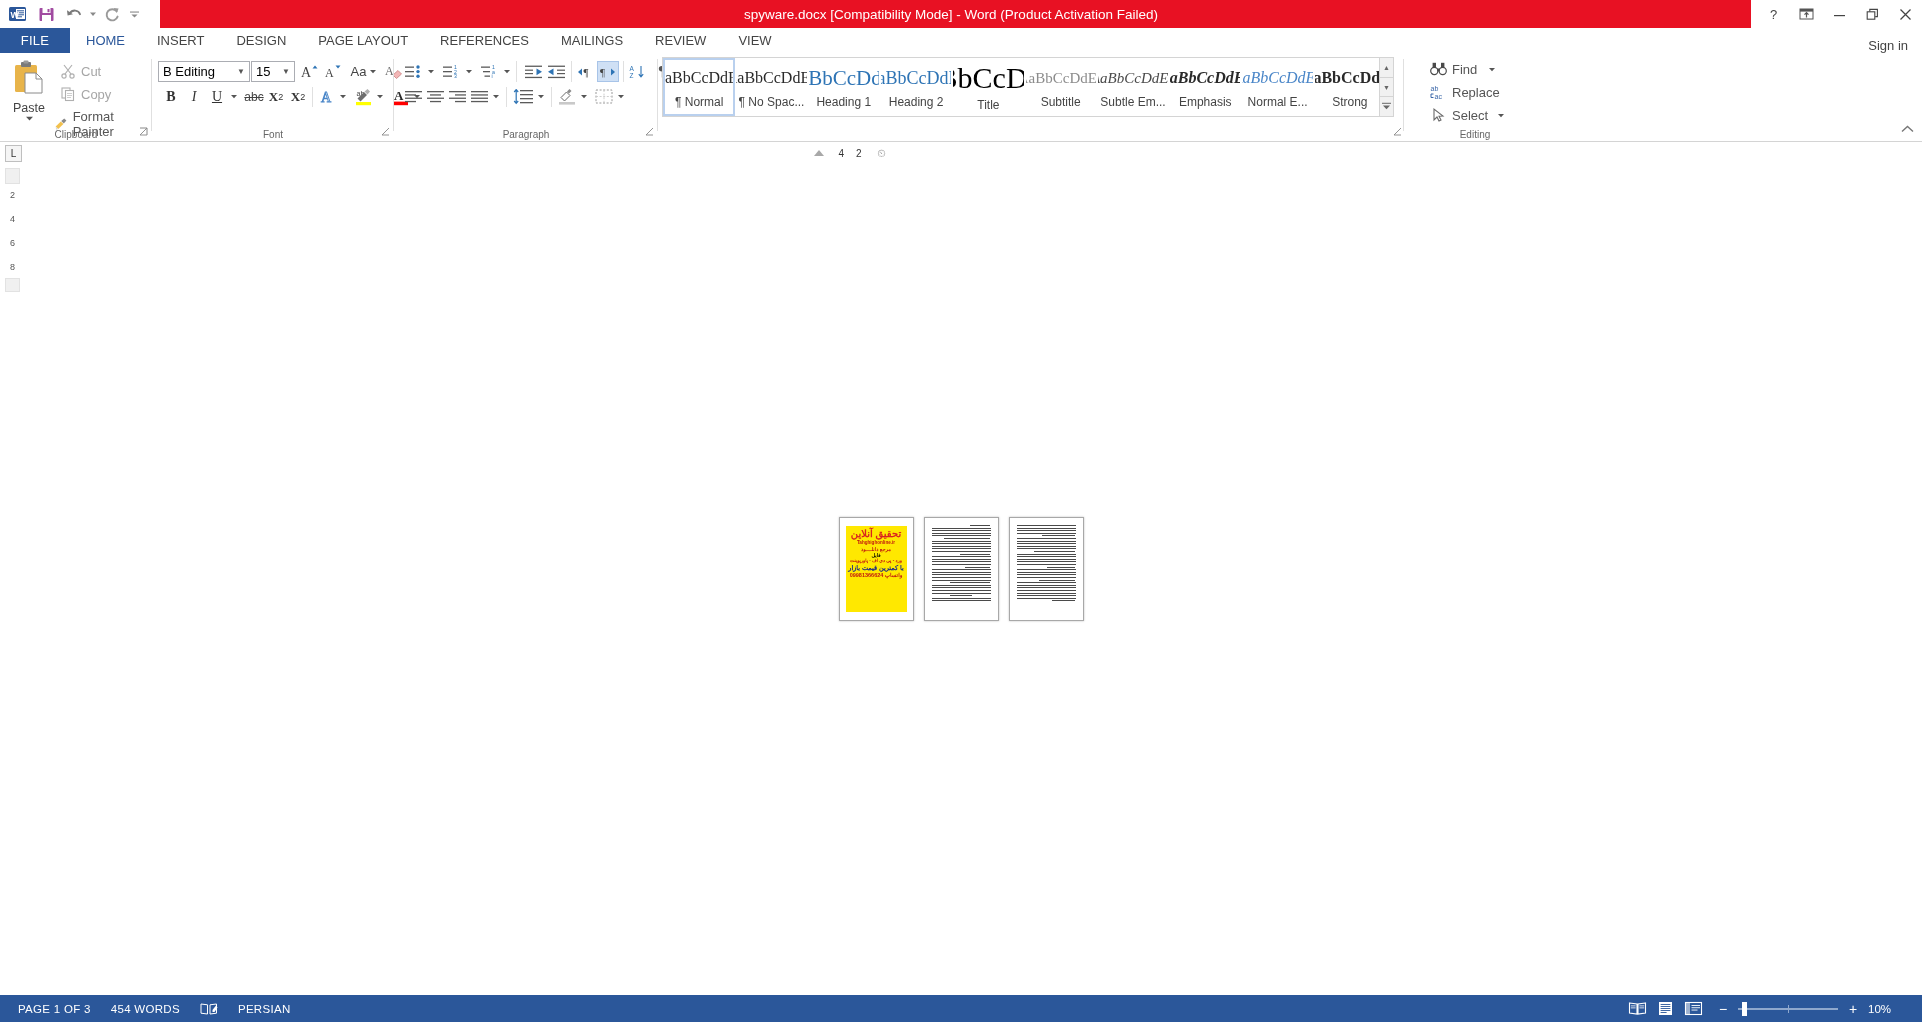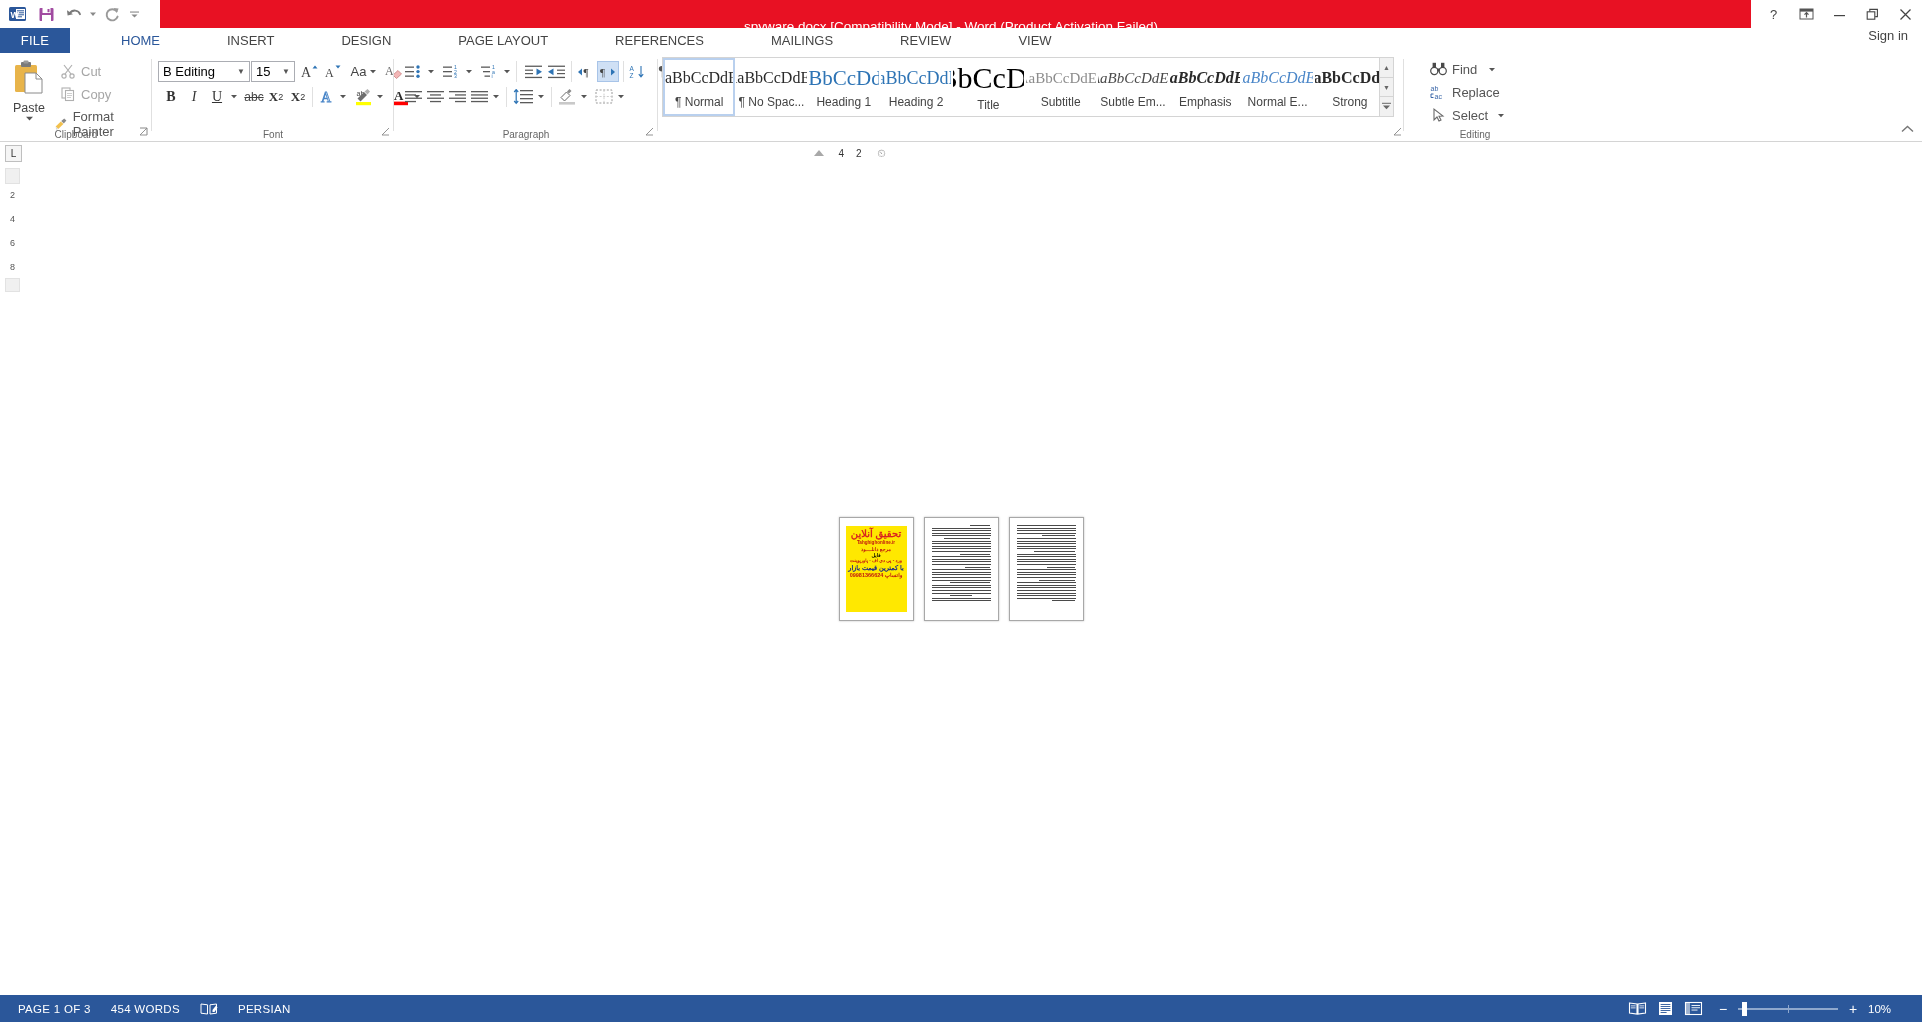--- a/index.html
+++ b/index.html
@@ -24,38 +24,38 @@
   .qat-btn {
     width: 28px; height: 26px; display: flex; align-items: center; justify-content: center;
     cursor: default;
   }
   .qat-btn svg { display: block; }
   #title-red {
     position: absolute; top: 0; left: 160px; right: 0; height: 28px;
     background: #e81123;
   }
   #title-text {
-    position: absolute; top: 12px; left: 160px; right: 180px; height: 28px;
+    position: absolute; top: 0; left: 160px; right: 180px; height: 28px;
     display: flex; align-items: center; justify-content: center;
     color: #ffffff; font-size: 13.5px; z-index: 2; white-space: nowrap;
   }
   #wincontrols {
     position: absolute; top: 0; right: 0; height: 28px;
     display: flex; align-items: center; background: #ffffff; z-index: 4;
     padding-left: 6px;
   }
   .wc {
     width: 33px; height: 28px; display: flex; align-items: center; justify-content: center;
     color: #444; font-size: 13px; cursor: default;
   }
 
   
   #tabstrip {
     position: absolute; top: 28px; left: 0; width: 1922px; height: 25px;
-    background: #ffffff; display: flex; align-items: flex-start; gap: 35px;
+    background: #ffffff; display: flex; align-items: flex-end;
   }
   #file-tab {
     width: 70px; height: 25px; background: #2b579a; color: #fff;
     display: flex; align-items: center; justify-content: center;
     font-size: 13px; cursor: default; letter-spacing: .2px;
   }
   .tab {
     height: 25px; padding: 0 16px; display: flex; align-items: center;
     font-size: 13px; color: #444; cursor: default; white-space: nowrap;
   }

